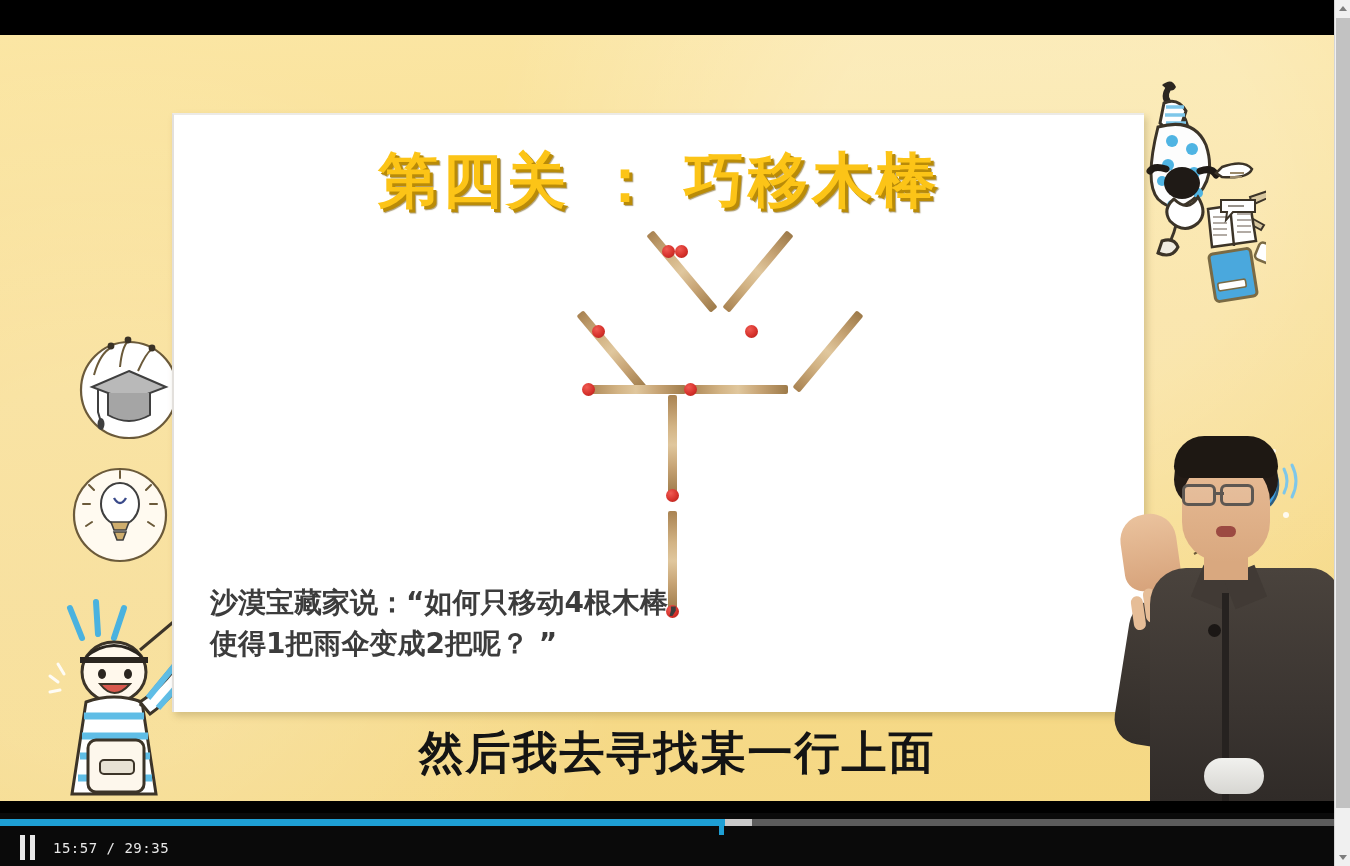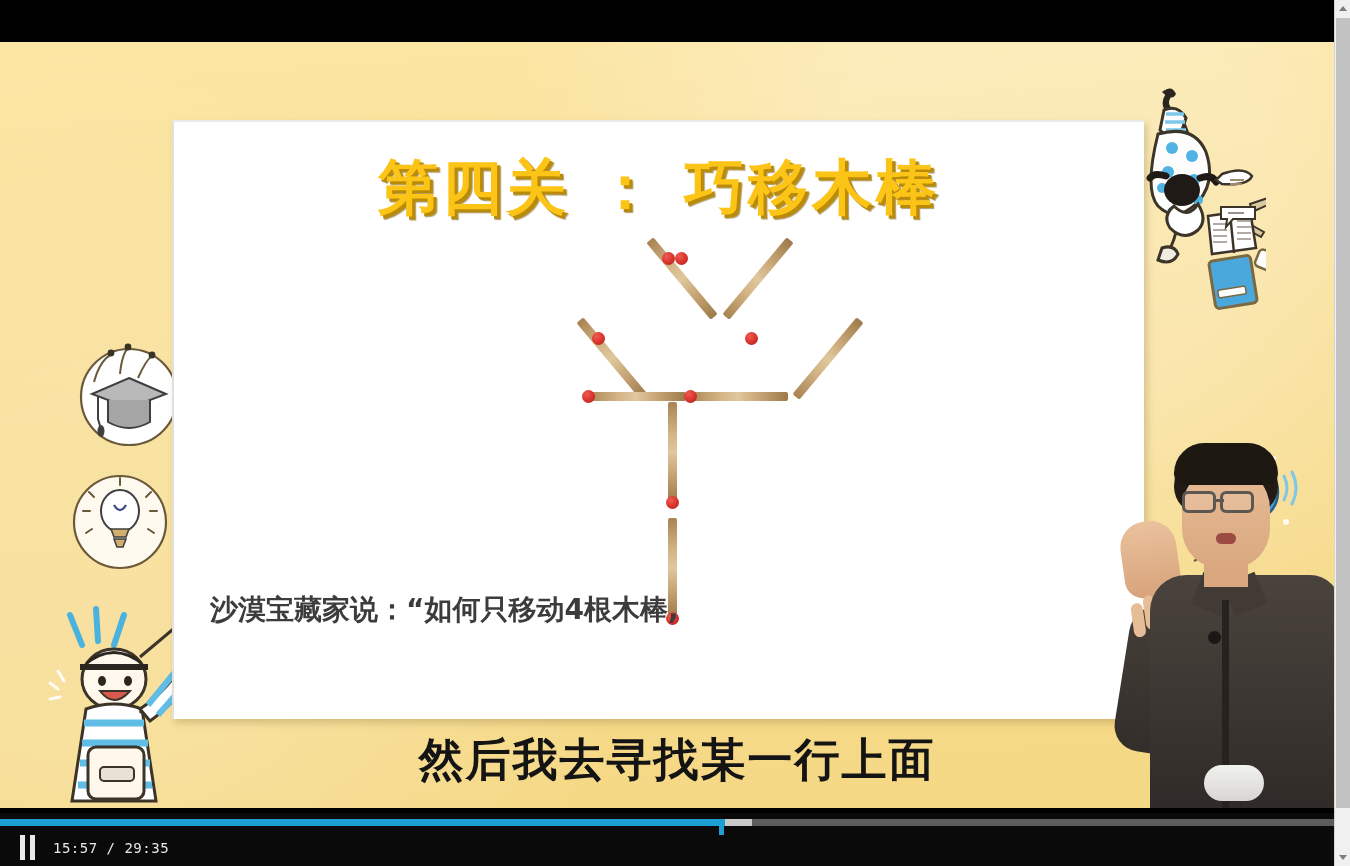--- a/index.html
+++ b/index.html
@@ -10,21 +10,21 @@
     overflow:hidden;
   }
 
   #app { position:relative; width:1350px; height:866px; background:#000; overflow:hidden; }
 
   
   .topbar { position:absolute; left:0; top:0; width:1334px; height:47px; background:#000; }
 
   
   .stage {
-    position:absolute; left:0; top:42px; width:1334px; height:766px;
+    position:absolute; left:0; top:35px; width:1334px; height:766px;
     background:#f7dd92;
     overflow:hidden;
   }
   .stage-bg {
     position:absolute; inset:0;
     background:
       radial-gradient(circle at 78% 18%, rgba(255,255,255,.28) 0 18%, rgba(255,255,255,0) 45%),
       radial-gradient(circle at 8% 70%, rgba(255,255,255,.18) 0 14%, rgba(255,255,255,0) 40%),
       linear-gradient(176deg,#fbe6a4 0%, #f8dd90 42%, #f5d884 100%);
   }
@@ -362,20 +362,21 @@
 
         <div class="stick h" style="left:494px; top:152px; width:9px; height:100px;"></div>
         <div class="head" style="left:492px; top:246px;"></div>
 
         <div class="stick h" style="left:494px; top:268px; width:9px; height:100px;"></div>
         <div class="head" style="left:492px; top:362px;"></div>
       </div>
 
       <div class="slide-body">
         <div>沙漠宝藏家说：“如何只移动4根木棒,</div>
+        <div>使得1把雨伞变成2把呢？ ”</div>
       </div>
     </div>
 
     <div class="subtitle">然后我去寻找某一行上面</div>
 
     <div class="presenter">
       <div class="pr-armL"></div>
       <div class="pr-hand">
         <div class="pr-finger" style="left:2px;"></div>
         <div class="pr-finger" style="left:15px; top:74px;"></div>

